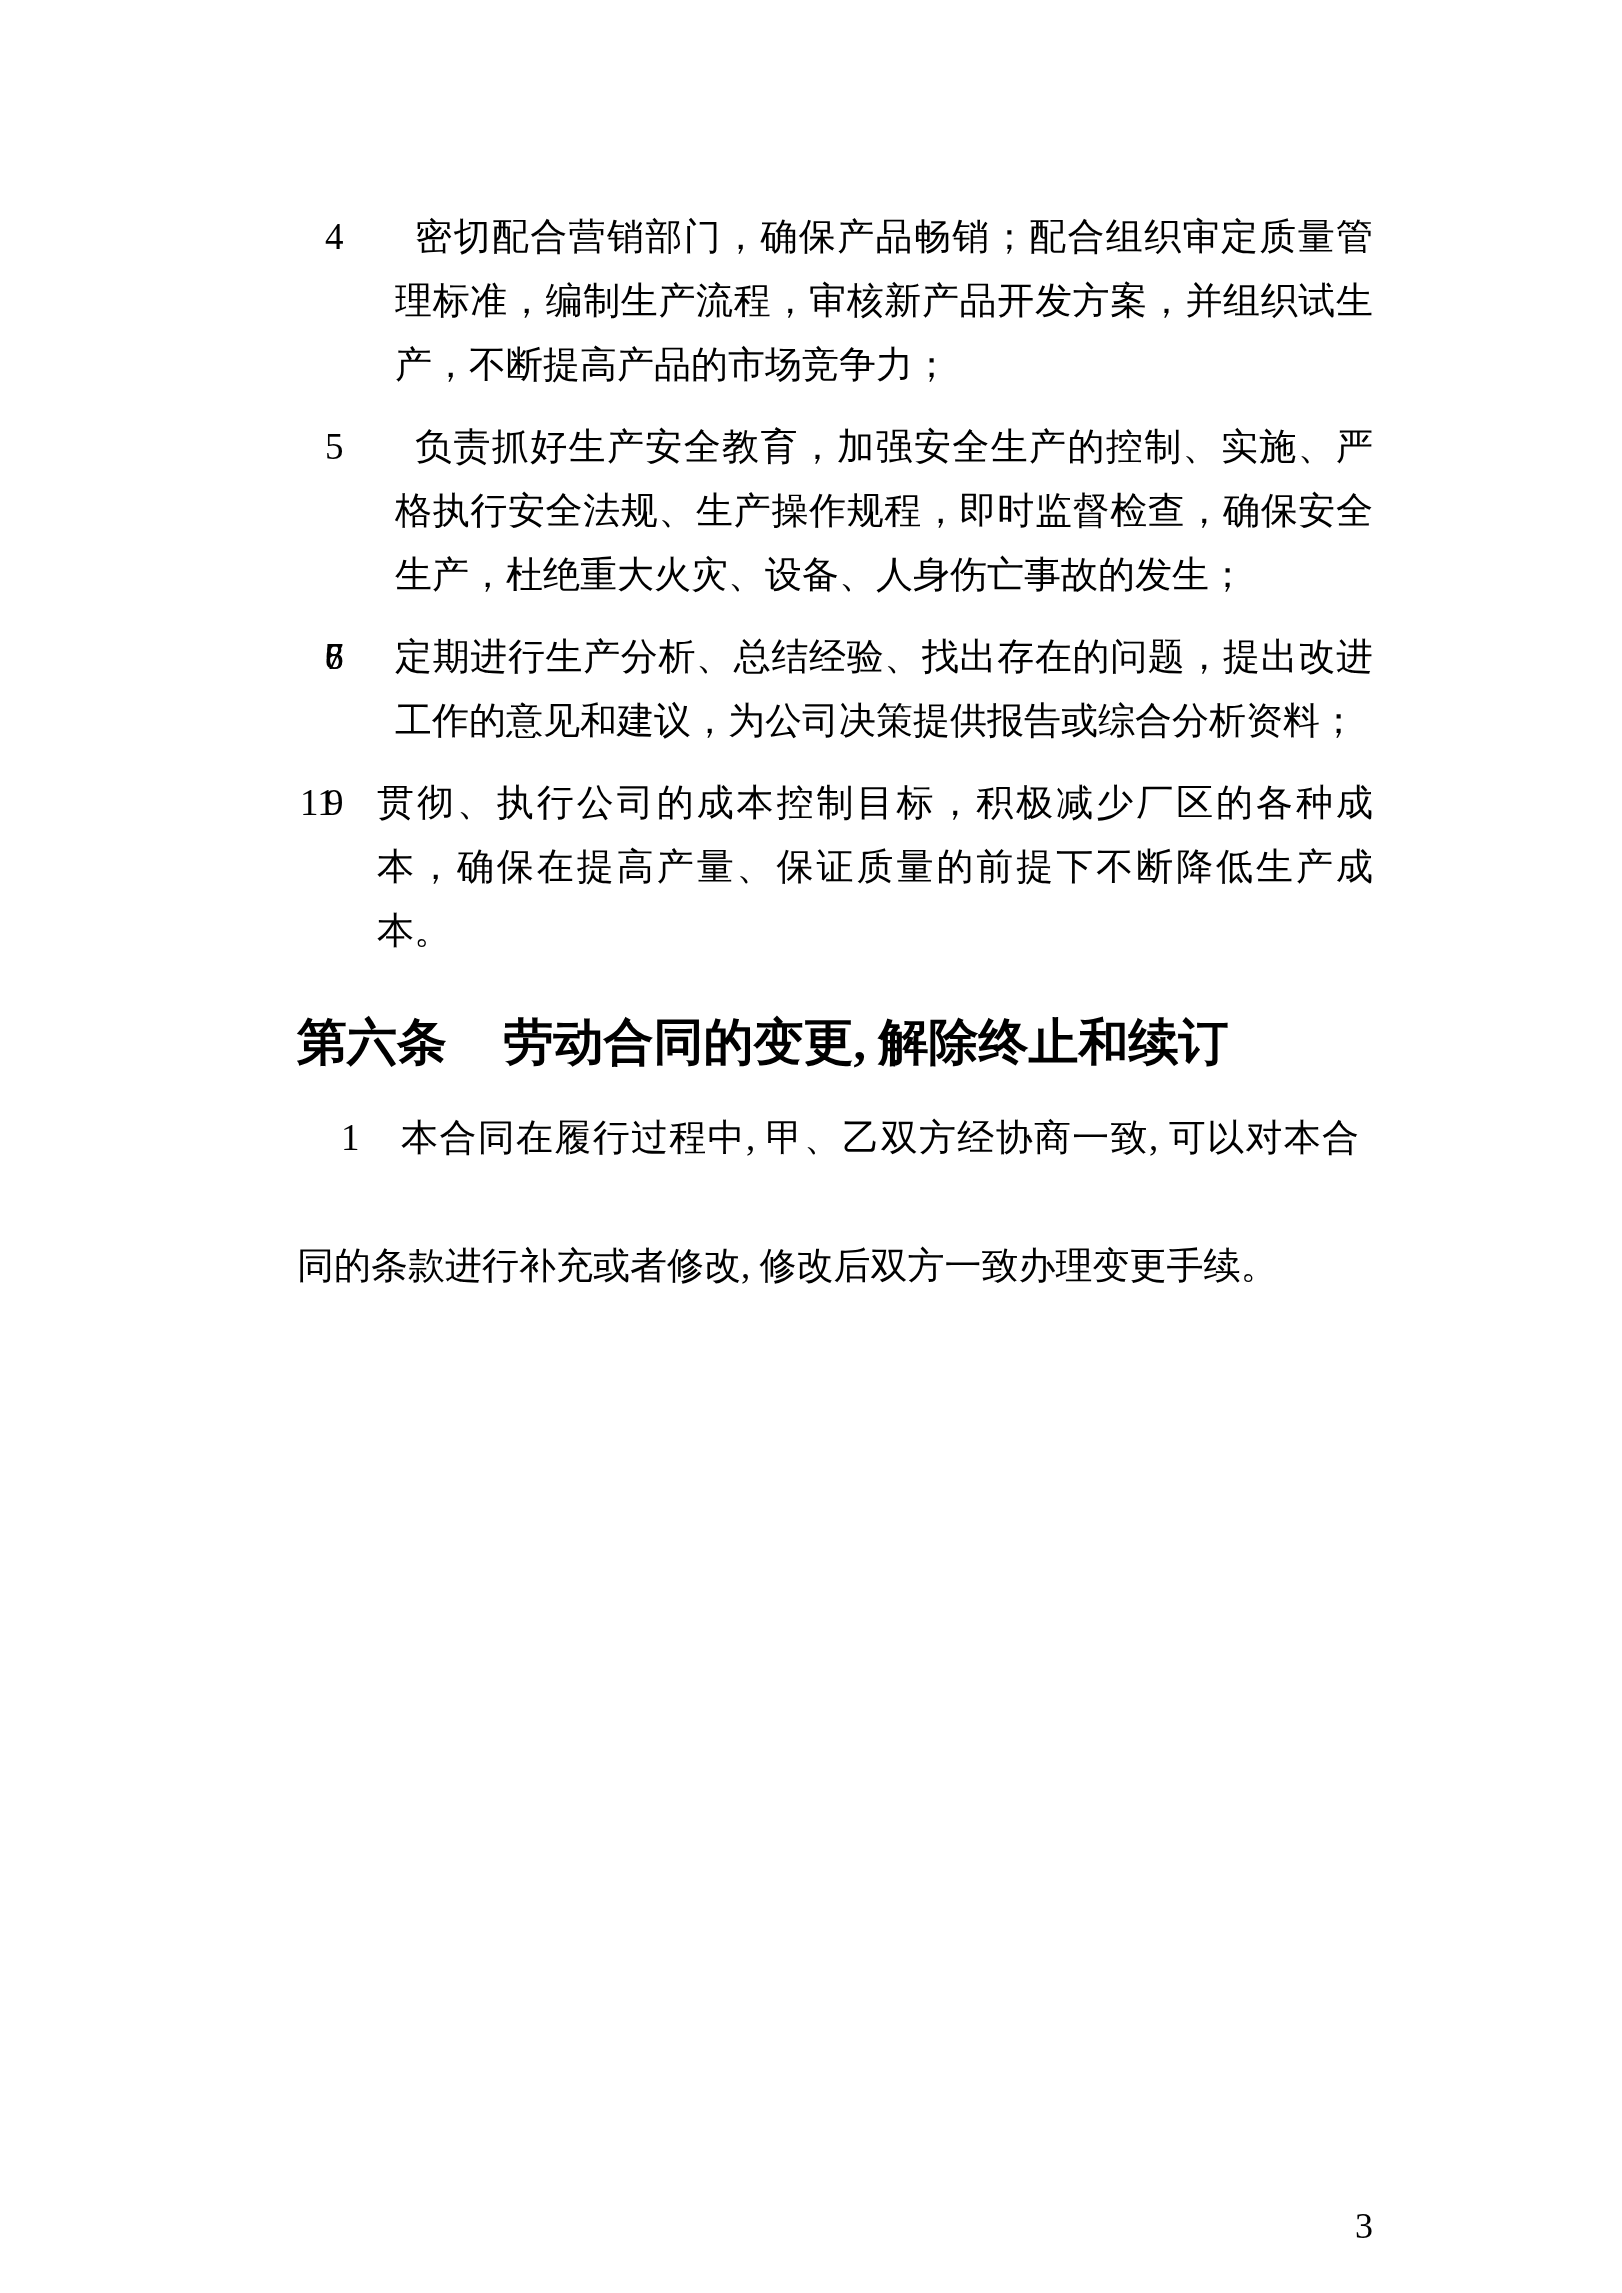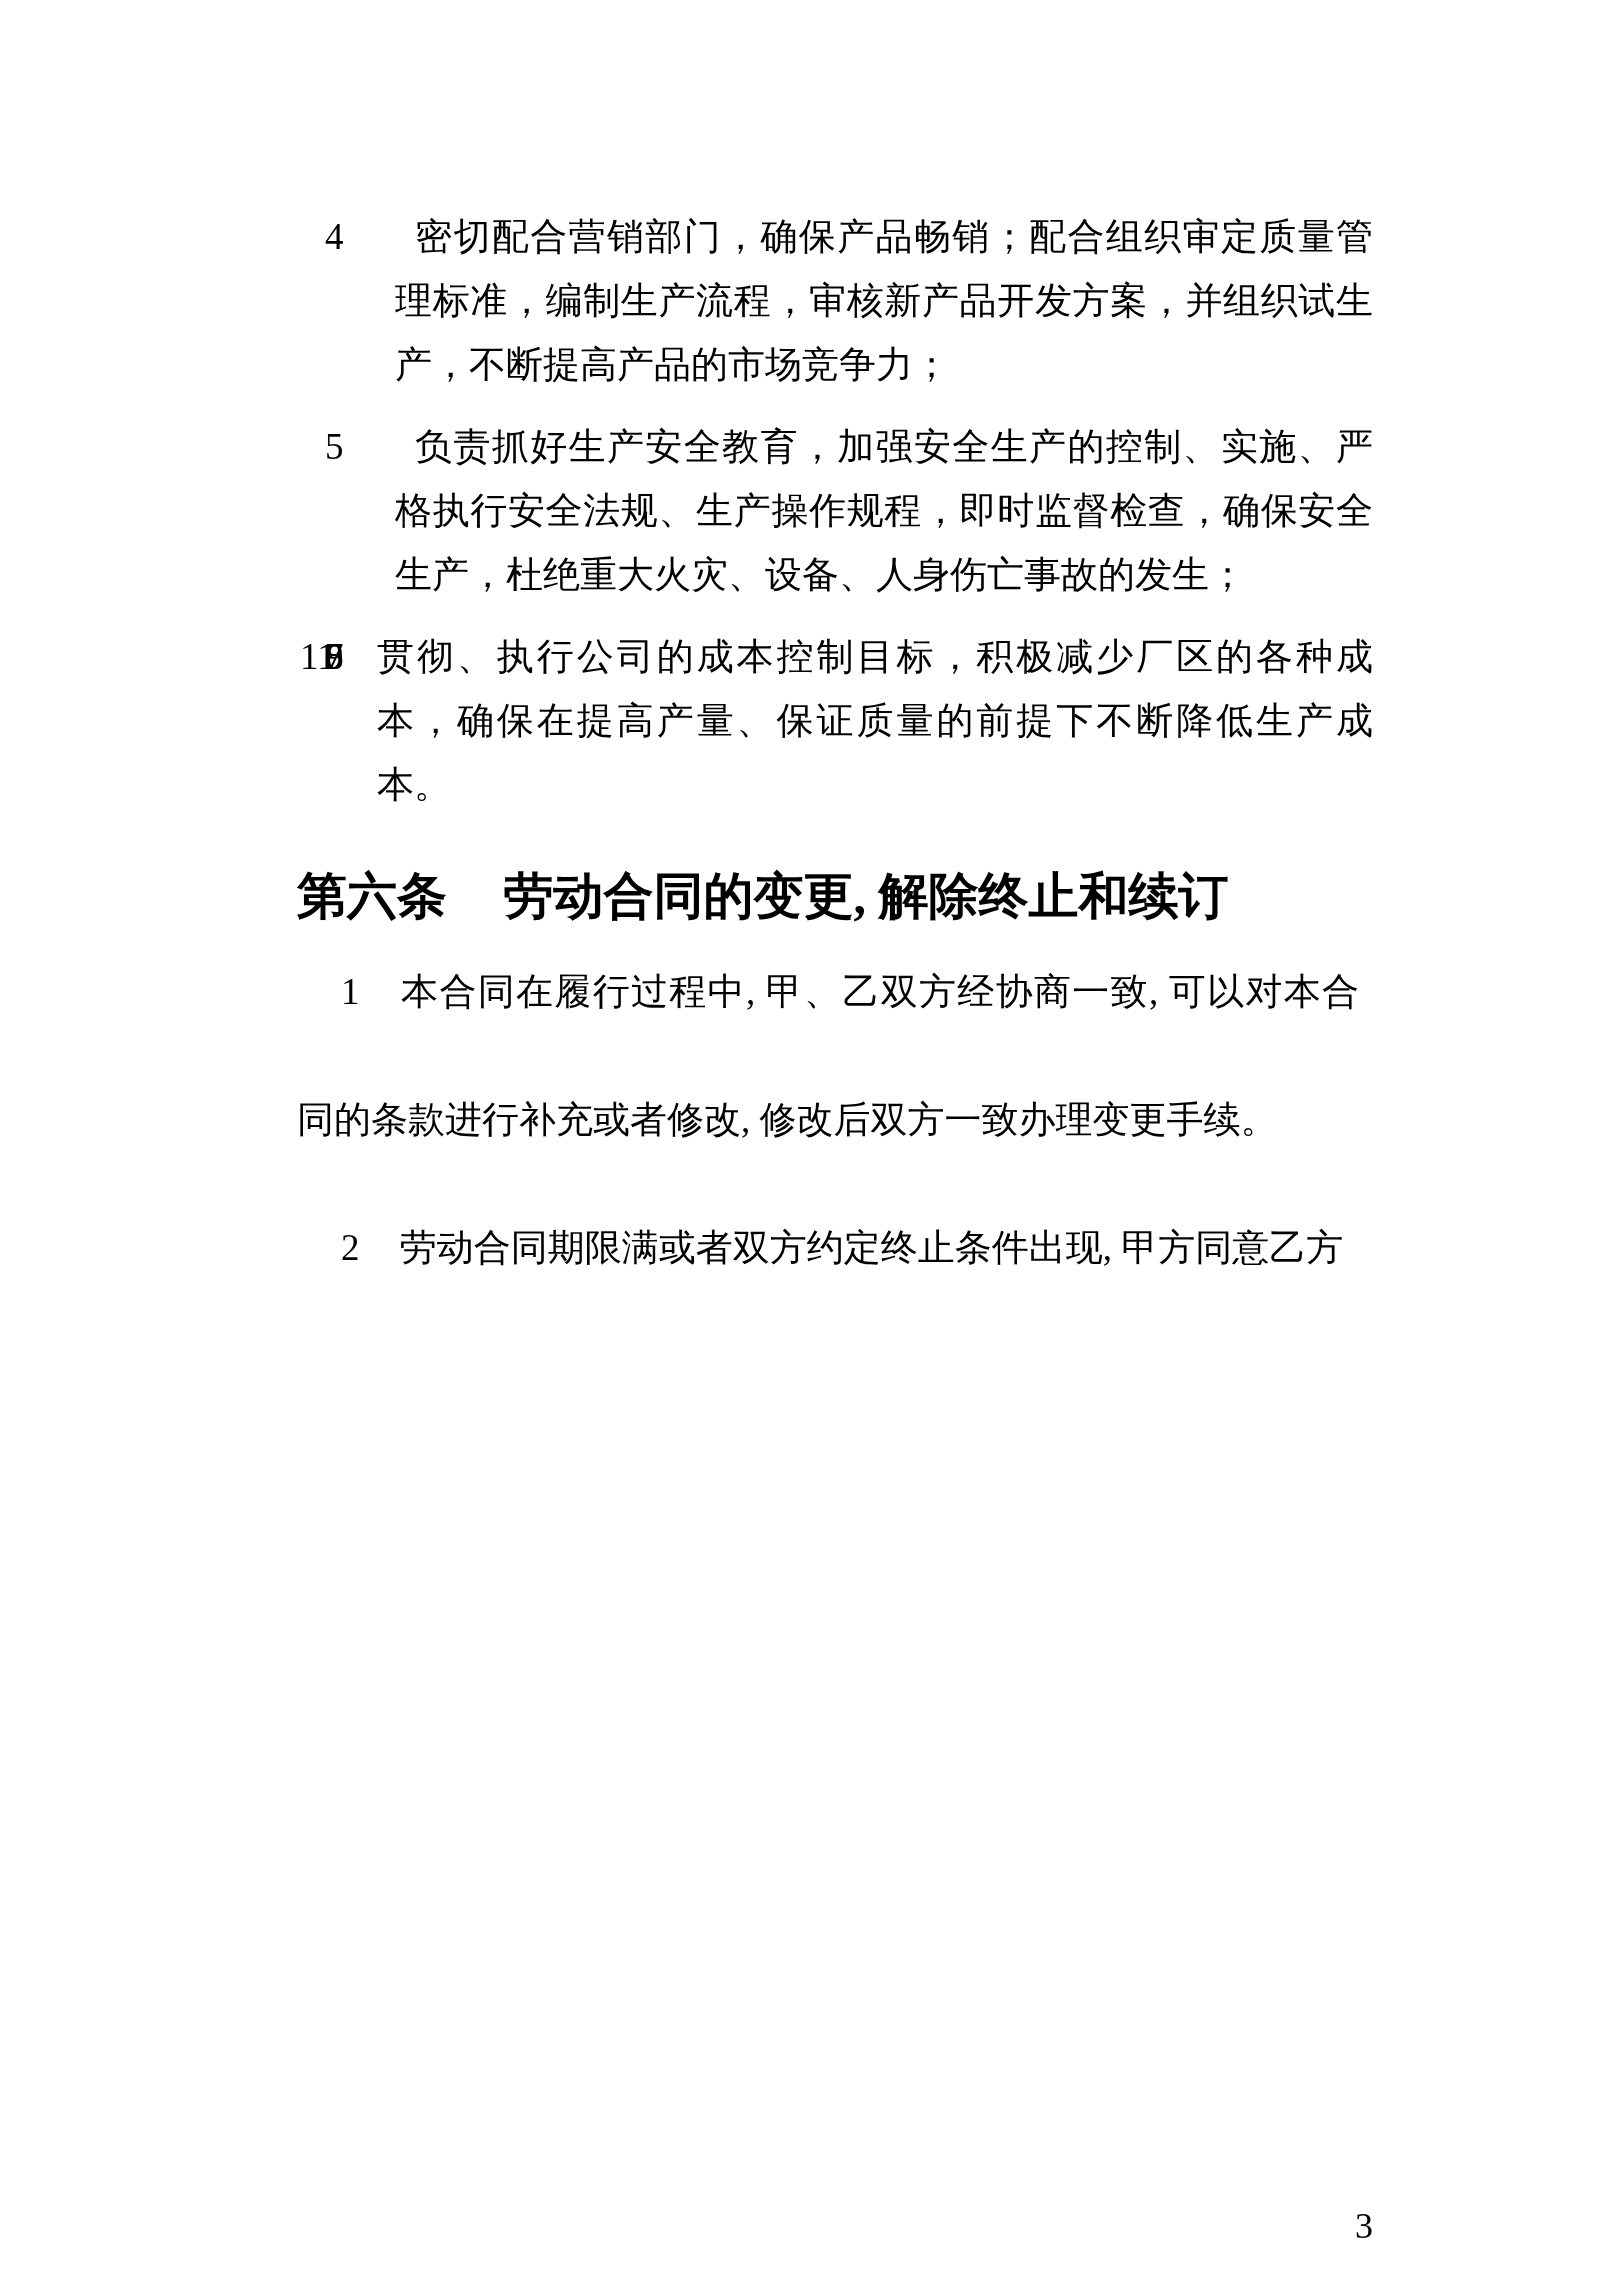--- a/index.html
+++ b/index.html
@@ -77,20 +77,21 @@
     <div class="item">
       <span class="num">6</span>
     </div>
 
     <div class="item">
       <span class="num">7</span>
     </div>
 
     <div class="item no-first-indent">
       <span class="num">8</span>
+      <span class="txt">定期进行生产分析、总结经验、找出存在的问题，提出改进工作的意见和建议，为公司决策提供报告或综合分析资料；</span>
     </div>
 
     <div class="item">
       <span class="num">9</span>
     </div>
 
 
     <div class="item item-eleven">
       <span class="num">11</span>
       <span class="txt">贯彻、执行公司的成本控制目标，积极减少厂区的各种成本，确保在提高产量、保证质量的前提下不断降低生产成本。</span>
@@ -101,21 +102,17 @@
   <h2 class="section-heading">
     <span class="hnum">第六条</span>
     <span class="title">劳动合同的变更, 解除终止和续订</span>
   </h2>
 
   <p class="para">
     <span class="pnum">1</span>
     <span class="ptxt">本合同在履行过程中, 甲、乙双方经协商一致, 可以对本合同的条款进行补充或者修改, 修改后双方一致办理变更手续。</span>
   </p>
 
-  <p class="para">
-    <span class="pnum">2</span>
-    <span class="ptxt">劳动合同期限满或者双方约定终止条件出现, 甲方同意乙方</span>
-  </p>
 
   <div class="page-number">3</div>
 
 </div>
 
 
 </body></html>

